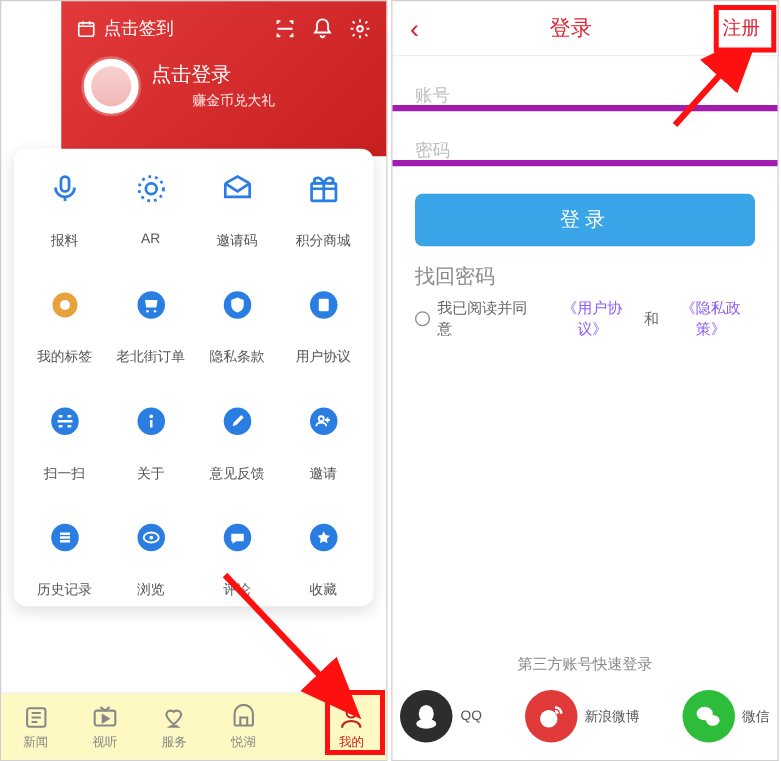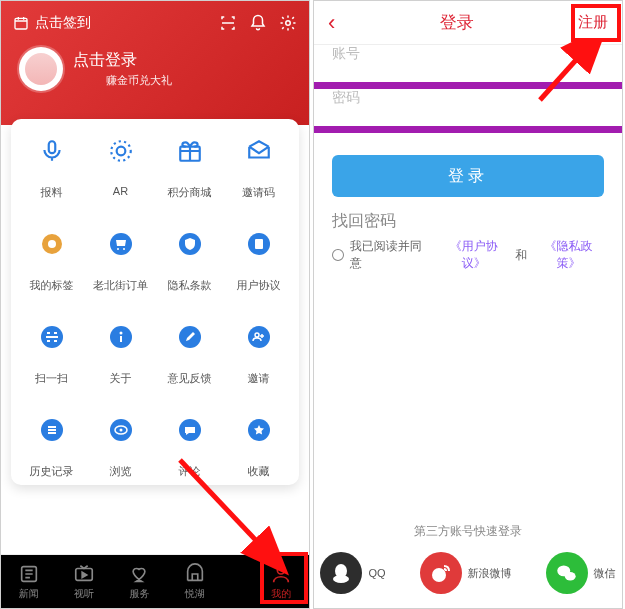--- a/index.html
+++ b/index.html
@@ -2,48 +2,48 @@
 <html><head>
 <meta charset="utf-8">
 <style>
   * { box-sizing: border-box; margin: 0; padding: 0; }
   body { font-family: -apple-system, "Helvetica Neue", Arial, sans-serif; background: #fff; width: 625px; height: 609px; position: relative; overflow: hidden; }
   .phone { position: absolute; top: 0; width: 310px; height: 609px; background: #fff; border: 1px solid #d0d0d0; }
   .phone-left { left: 0; }
   .phone-right { left: 313px; }
 
   
-  .hdr-red { background: linear-gradient(135deg,#e23a3a 0%,#c82020 100%); height: 124px; position: relative; padding-top: 6px; }
+  .hdr-red { background: linear-gradient(135deg,#e23a3a 0%,#c82020 100%); height: 124px; position: relative; padding-top: 6px; margin-left: 48px; }
   .hdr-top { display:flex; align-items:center; justify-content:space-between; padding:0 12px; height:32px; }
   .hdr-top-left { display:flex; align-items:center; gap:6px; color:#fff; font-size:14px; }
   .hdr-top-right { display:flex; align-items:center; gap:12px; color:#fff; }
   .hdr-top-right svg,.hdr-top-right span{color:#fff;}
   .hdr-user { display:flex; align-items:center; gap:10px; padding:8px 18px 0 18px; }
   .avatar { width:44px; height:44px; border-radius:50%; background:#fff; border:2px solid rgba(255,255,255,.6); box-shadow:0 0 0 2px rgba(255,255,255,.25); position:relative;}
   .avatar:after{content:""; position:absolute; inset:4px; border-radius:50%; background:linear-gradient(#f7d0d0,#f3b6b6);}
   .user-text { color:#fff; }
   .user-text .t1{ font-size:16px; font-weight:500;}
   .user-text .t2{ font-size:11px; opacity:.9; margin-top:2px;padding-left:33px;}
   .card { position:absolute; left:10px; top:124px; width:288px; background:#fff; border-radius:10px; box-shadow:0 4px 12px rgba(0,0,0,.12); padding:18px 6px 6px 6px; transform:translateY(-6px);}
   .grid { display:grid; grid-template-columns:repeat(4,1fr); row-gap:30px; }
   .gitem { display:flex; flex-direction:column; align-items:center; gap:20px; font-size:11px; color:#555; }
   .gicon { width:28px; height:28px; display:flex; align-items:center; justify-content:center; color:#2a7de1; }
   .gicon.orange{ color:#e8a23c;}
-  .navbar { position:absolute; bottom:0; left:0; right:0; height:54px; border-top:1px solid #eee; display:flex; justify-content:space-around; align-items:center; background:#000000;}
+  .navbar { position:absolute; bottom:0; left:0; right:0; height:54px; border-top:1px solid #eee; display:flex; justify-content:space-around; align-items:center; background:#fef9c3;}
   .nitem { display:flex; flex-direction:column; align-items:center; gap:2px; font-size:10px; color:#888;}
   .nitem svg{ color:#888;}
   .nitem.active{ color:#c62020;margin-left:31px;}
   .nitem.active svg{ color:#c62020;}
 
   
   .rhdr { height:44px; display:flex; align-items:center; justify-content:space-between; padding:0 14px; border-bottom:1px solid #eee;}
   .rhdr .back{ color:#d23; font-size:22px; line-height:1;}
   .rhdr .title{ color:#d23; font-size:17px; font-weight:500;}
   .rhdr .reg{ color:#d23; font-size:15px; }
-  .field { height:44px; border-bottom:7px solid #a21caf; padding:0 18px; display:flex; align-items:flex-start;}
+  .field { height:44px; border-bottom:5px solid #a21caf; padding:0 18px; display:flex; align-items:flex-end;}
   .field input{ border:none; outline:none; width:100%; font-size:14px; color:#333; background:transparent;}
   .field input::placeholder{ color:#bdbdbd;}
   .login-btn{ margin:22px 18px 0 18px; height:42px; background:#3aa4e8; color:#fff; border-radius:6px; display:flex; align-items:center; justify-content:center; font-size:16px; letter-spacing:4px;}
   .frow{ margin:14px 18px 0 18px; font-size:16px; color:#888;}
   .agree-row{ margin:6px 18px 0 18px; font-size:12px; color:#666; display:flex; align-items:center; gap:6px; justify-content:center;}
   .agree-row .lk{ color:#8b5cf6;text-align:center;}
   .circle{ width:12px; height:12px; border:1px solid #888; border-radius:50%; display:inline-block;}
   .third { position:absolute; bottom:14px; left:0; right:0; text-align:center;}
   .third .caption{ font-size:12px; color:#888; margin-bottom:12px;}
   .third .row{ display:flex; justify-content:center; gap:34px;}
@@ -109,33 +109,33 @@
             <svg width="26" height="26" viewBox="0 0 24 24" fill="none" stroke="currentColor" stroke-width="2">
               <circle cx="12" cy="12" r="4"></circle>
               <circle cx="12" cy="12" r="9" stroke-dasharray="2 3"></circle>
             </svg>
           </span>
         <span>AR</span>
       </div>
       <div class="gitem">
         <span class="gicon">
             <svg width="26" height="26" viewBox="0 0 24 24" fill="none" stroke="currentColor" stroke-width="2">
+              <path d="M3 8l9 6 9-6M3 8v10h18V8M3 8l9-5 9 5"></path>
+            </svg>
+          </span>
+        <span>邀请码</span>
+      </div>
+      <div class="gitem">
+        <span class="gicon">
+            <svg width="26" height="26" viewBox="0 0 24 24" fill="none" stroke="currentColor" stroke-width="2">
               <rect x="3" y="8" width="18" height="13" rx="1"></rect>
               <path d="M3 12h18M12 8v13M8 8c-2 0-3-1-3-2s1-2 3-2 4 4 4 4M16 8c2 0 3-1 3-2s-1-2-3-2-4 4-4 4"></path>
             </svg>
           </span>
         <span>积分商城</span>
-      </div>
-      <div class="gitem">
-        <span class="gicon">
-            <svg width="26" height="26" viewBox="0 0 24 24" fill="none" stroke="currentColor" stroke-width="2">
-              <path d="M3 8l9 6 9-6M3 8v10h18V8M3 8l9-5 9 5"></path>
-            </svg>
-          </span>
-        <span>邀请码</span>
       </div>
 
       <div class="gitem">
         <span class="gicon orange">
             <svg width="24" height="24" viewBox="0 0 24 24" fill="currentColor">
               <circle cx="12" cy="12" r="10"></circle>
               <circle cx="12" cy="12" r="4" fill="#fff"></circle>
             </svg>
           </span>
         <span>我的标签</span>

